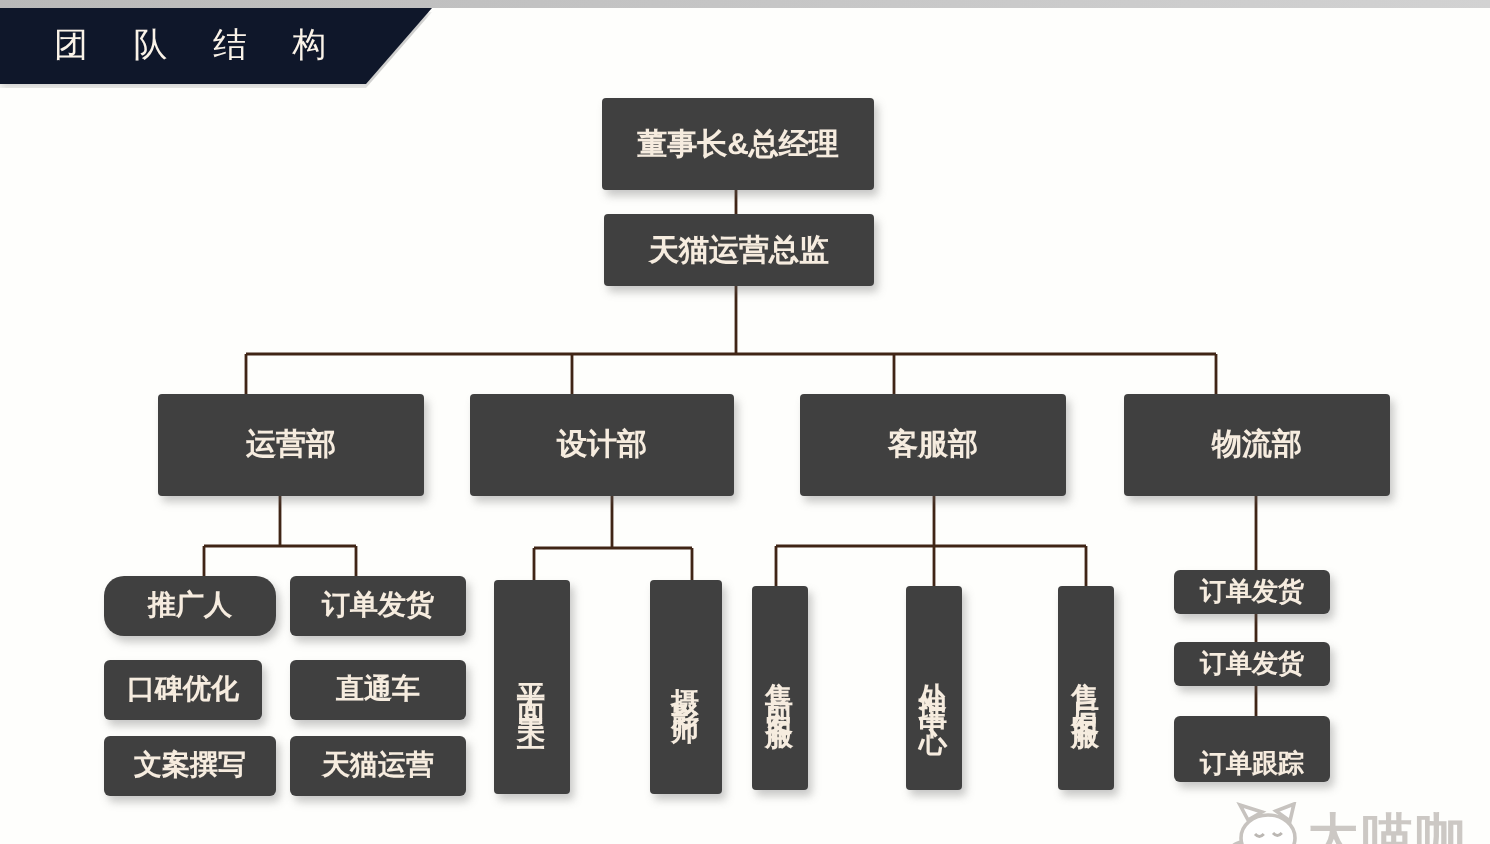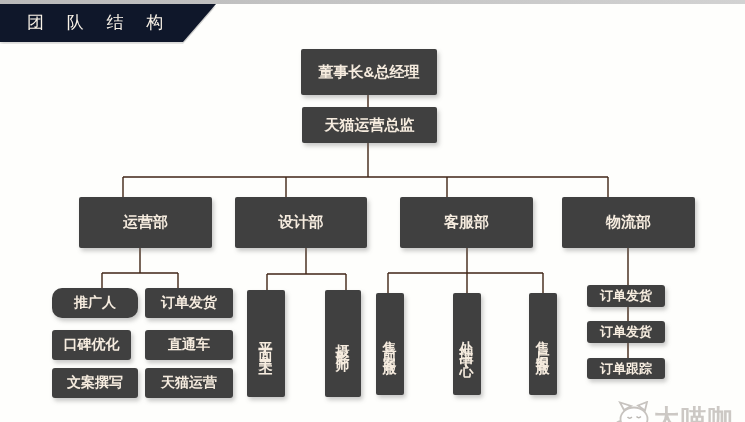--- a/index.html
+++ b/index.html
@@ -184,21 +184,21 @@
   <div class="node vert" style="left:529px; top:293px; width:28px; height:102px;">
     <span>售后客服</span>
   </div>
 
   <div class="node tiny" style="left:587px; top:285px; width:78px; height:22px;">
     <span>订单发货</span>
   </div>
   <div class="node tiny" style="left:587px; top:321px; width:78px; height:22px;">
     <span>订单发货</span>
   </div>
-  <div class="node tiny" style="left:587px; top:358px; width:78px; height:21px;">
+  <div class="node tiny" style="left:587px; top:358px; width:78px; height:33px;align-items:flex-end;">
     <span>订单跟踪</span>
   </div>
 
   <div class="watermark">
     <svg width="42" height="34" viewBox="0 0 42 34">
       <path d="M9 20 q-7 1 -5 7 q2 5 8 2" fill="none" stroke="#C7C3BF" stroke-width="1.8"></path>
       <path d="M12 9 L8 1.5 L19 5 Z" fill="#ffffff" stroke="#C7C3BF" stroke-width="1.8"></path>
       <path d="M26 4.5 L35 1 L33 9.5 Z" fill="#ffffff" stroke="#C7C3BF" stroke-width="1.8"></path>
       <ellipse cx="22" cy="18" rx="13.5" ry="11.5" fill="#ffffff" stroke="#C7C3BF" stroke-width="1.8"></ellipse>
       <path d="M15.5 16 q2.2 2.4 4.4 0" fill="none" stroke="#BBB7B3" stroke-width="1.5"></path>

